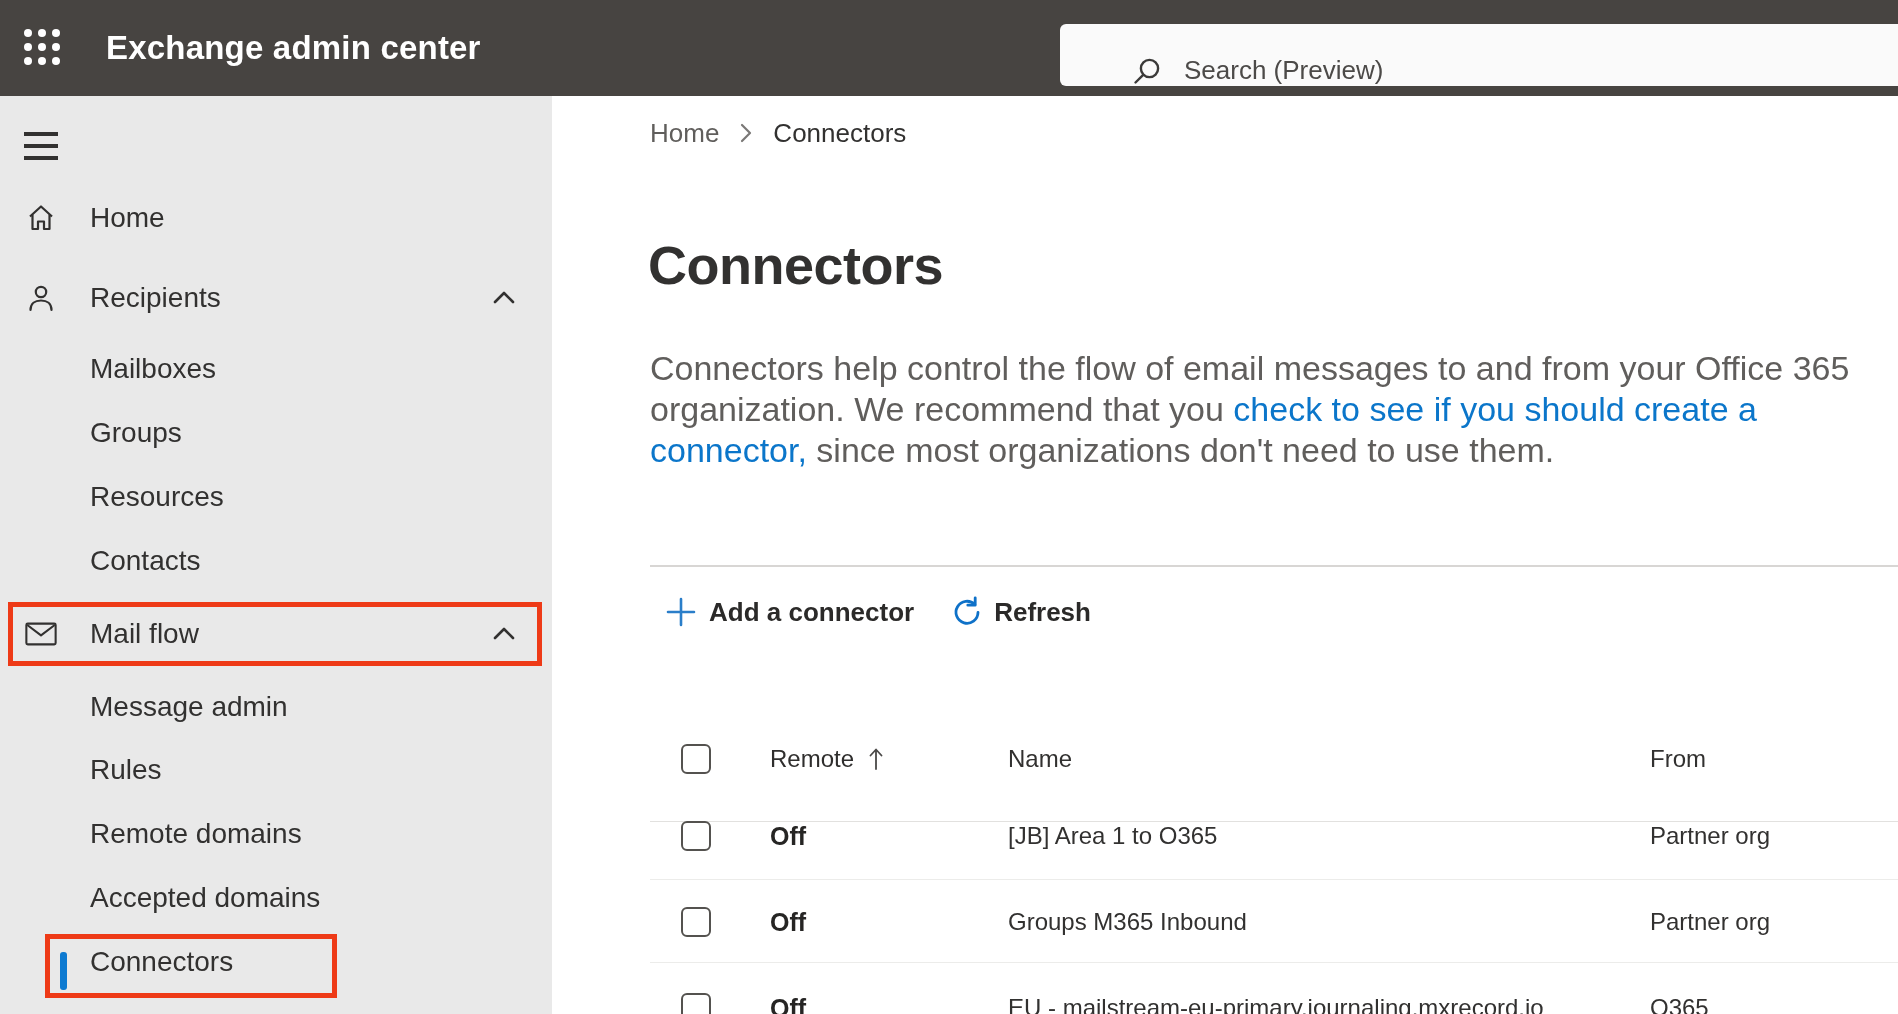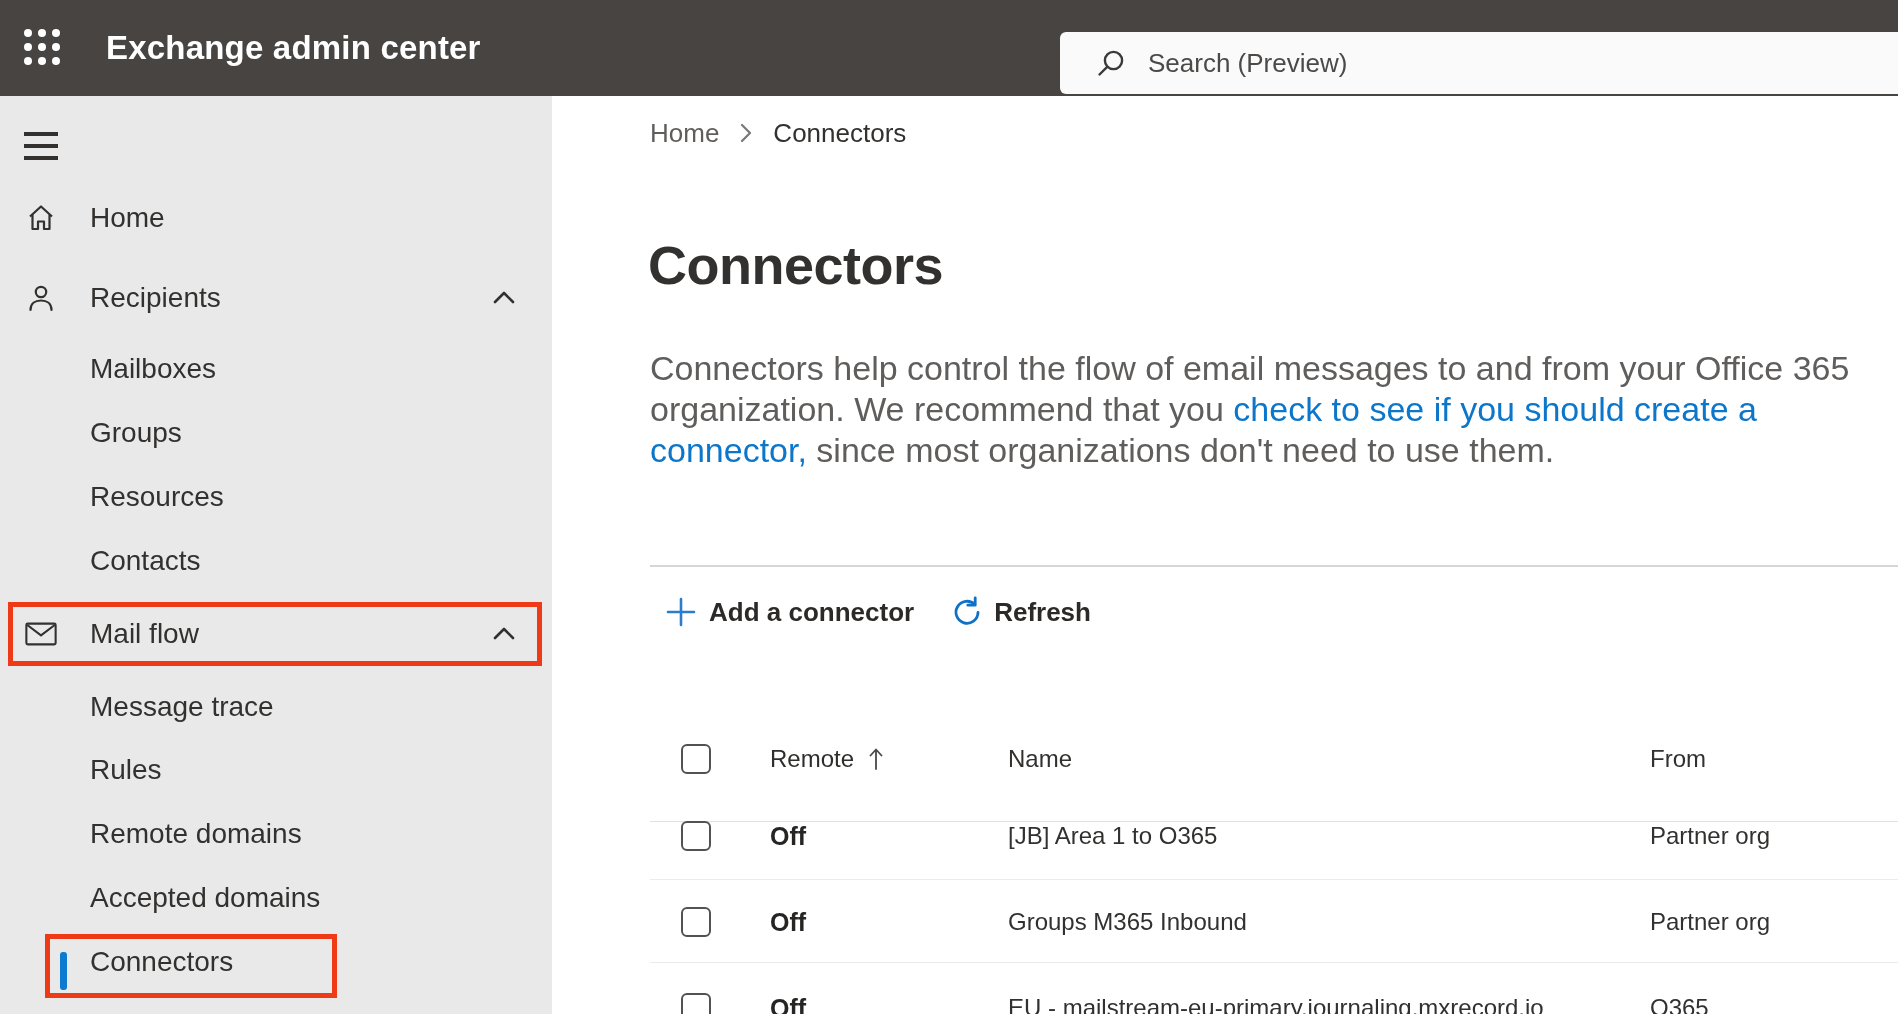--- a/index.html
+++ b/index.html
@@ -5,22 +5,22 @@
   * { margin:0; padding:0; box-sizing:border-box; }
   html,body { width:1898px; height:1014px; overflow:hidden; background:#fff;
     font-family:"Liberation Sans","DejaVu Sans",sans-serif; }
   .stage { position:relative; width:1674px; height:1014px; }
 
   
   .topbar { position:absolute; left:0; top:0; width:1898px; height:96px; background:#474441; }
   .waffle { position:absolute; left:23px; top:28px; width:38px; height:38px; cursor:pointer; }
   .app-title { position:absolute; left:106px; top:0; height:96px; display:flex; align-items:center;
     color:#ffffff; font-size:33px; font-weight:600; letter-spacing:0.2px; }
-  .searchbox { position:absolute; left:1060px; top:32px; width:838px; height:62px;
-    background:#fafafa; border-radius:6px 0 0 6px; display:flex; align-items:center; }
+  .searchbox { position:absolute; left:1060px; top:24px; width:838px; height:62px;
+    background:#fafafa; border-radius:6px 0 0 6px; display:flex; align-items:flex-end;padding-left:36px; }
   .searchbox svg { margin-left:36px; flex:0 0 auto; }
   .searchbox input { border:none; outline:none; background:transparent; width:640px;
     margin-left:22px; font-size:26px; color:#3b3a39;
     font-family:"Liberation Sans","DejaVu Sans",sans-serif; }
   .searchbox input::placeholder { color:#4c4a48; opacity:1; }
 
   
   .sidebar { position:absolute; left:0; top:96px; width:552px; height:918px; background:#e9e9e9; }
   .hamburger { position:absolute; left:24px; top:34px; width:34px; height:30px; cursor:pointer; }
   .hamburger span { position:absolute; left:0; width:34px; height:4px; background:#323130; }
@@ -159,21 +159,21 @@
       </span>
       <span class="nlabel">Mail flow</span>
       <span class="chev">
         <svg width="28" height="28" viewBox="0 0 28 28" fill="none" stroke="#323130" stroke-width="2.6" stroke-linecap="round" stroke-linejoin="round">
           <path d="M5 18 L14 9 L23 18"></path>
         </svg>
       </span>
     </div>
 
     <div class="nav-item" style="top:579px">
-      <span class="nlabel">Message trace</span>
+      <span class="nlabel">Message admin</span>
     </div>
     <div class="nav-item" style="top:642px">
       <span class="nlabel">Rules</span>
     </div>
     <div class="nav-item" style="top:706px">
       <span class="nlabel">Remote domains</span>
     </div>
     <div class="nav-item" style="top:770px">
       <span class="nlabel">Accepted domains</span>
     </div>

